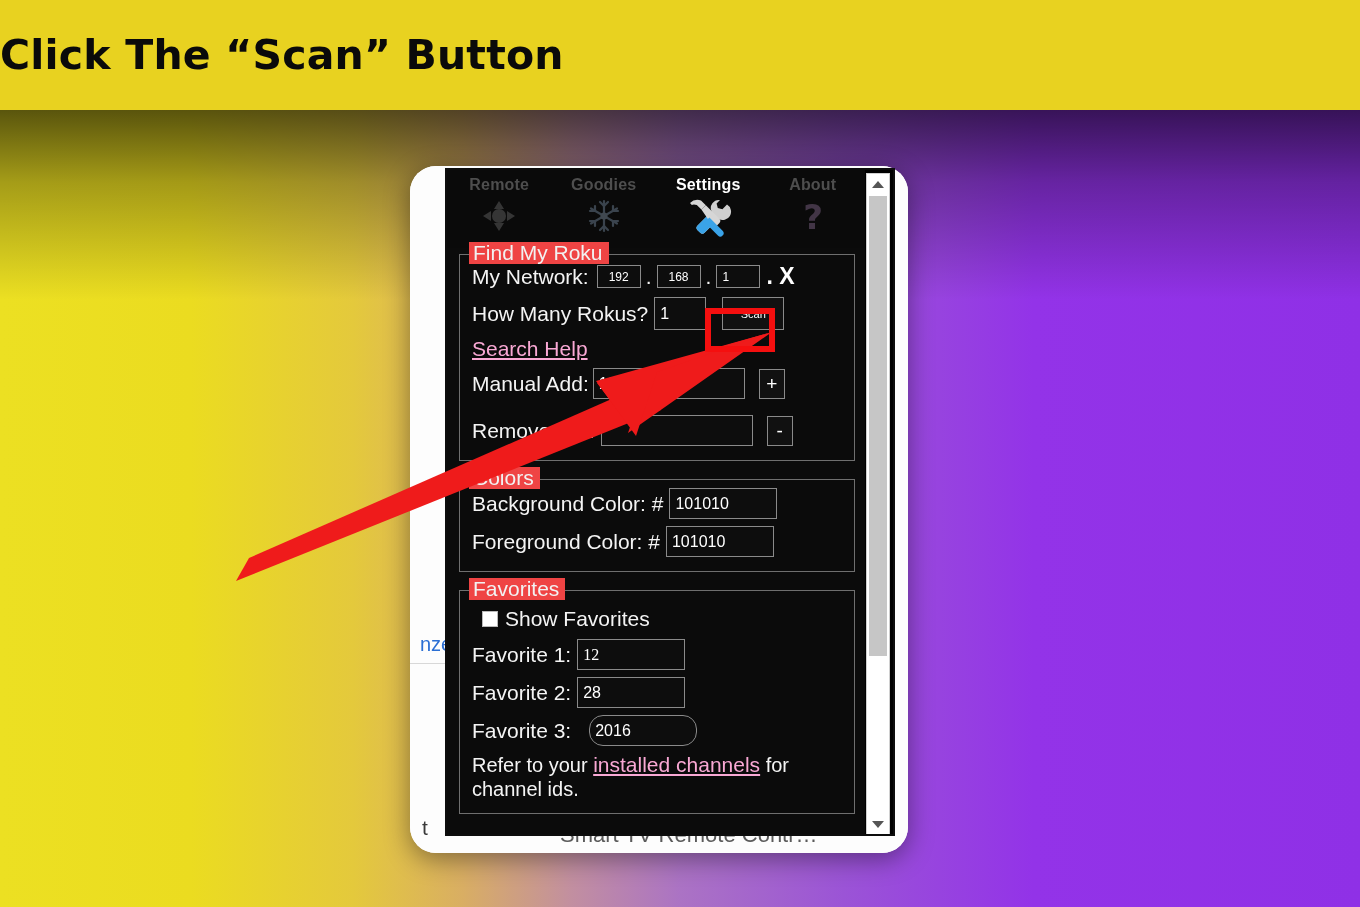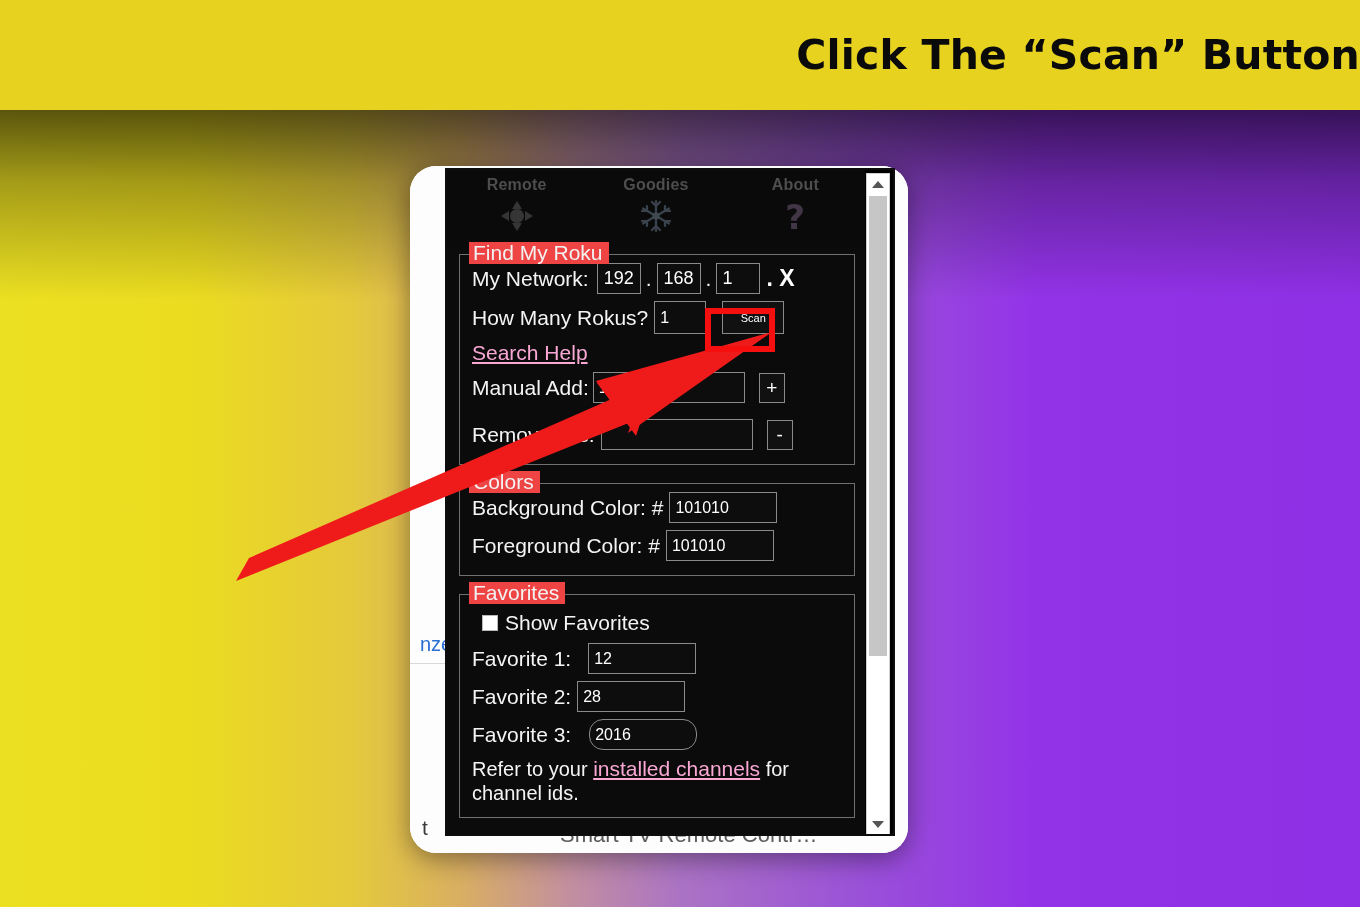--- a/index.html
+++ b/index.html
@@ -21,21 +21,21 @@
 
   
   #banner {
     position: absolute;
     left: 0; top: 0;
     width: 1360px;
     height: 110px;
     background: #e8d220;
     display: flex;
     align-items: center;
-    justify-content: flex-end;
+    justify-content: flex-start;
     z-index: 40;
   }
   #banner-text {
     font-family: "DejaVu Sans", sans-serif;
     font-weight: bold;
     font-size: 41px;
     color: #0a0a0a;
     letter-spacing: 0.2px;
     white-space: nowrap;
   }
@@ -223,21 +223,21 @@
   .inp {
     background: #0d0d0d;
     border: 1px solid #8a8a8a;
     color: #ffffff;
     font-size: 16px;
     font-family: "Liberation Sans", sans-serif;
     box-sizing: border-box;
     padding: 2px 5px;
     outline: none;
   }
-  .inp-octet { width: 44px; height: 31px; text-align: center; font-size: 18px; }
+  .inp-octet { width: 44px; height: 23px; text-align: center; font-size: 12px; }
   .inp-count { width: 52px; height: 33px; }
   .inp-wide  { width: 152px; height: 31px; }
   .inp-color { width: 108px; height: 31px; }
   .inp-fav   { width: 108px; height: 31px; }
 
   .btn {
     background: #111111;
     border: 1px solid #8a8a8a;
     color: #ffffff;
     font-size: 11px;
@@ -397,20 +397,36 @@
                 <line x1="29" y1="15" x2="34" y2="15"></line>
                   <line x1="29" y1="15" x2="29" y2="10"></line>
                 <line x1="11" y1="25" x2="6" y2="25"></line>
                   <line x1="11" y1="25" x2="11" y2="30"></line>
               </g>
               <circle cx="20" cy="20" r="3.6" fill="#bcd8f0"></circle>
             </svg>
           </span>
         </div>
 
+        <div class="tab active">
+          <span class="tab-label">Settings</span>
+          <span class="tab-icon">
+            <svg width="48" height="42" viewBox="0 0 48 42">
+              <g>
+
+                <path d="M36 5 a8.2 8.2 0 0 0 -8.4 11.6 L13.6 30.4 a3.4 3.4 0 0 0 0 4.8 l2.4 2.4 a3.4 3.4 0 0 0 4.8 0 L34.6 23.8 A8.2 8.2 0 0 0 43 9.6 l-4.6 4.6 -4.6 -1.2 -1.2 -4.6 Z" fill="#cfcfcf"></path>
+                <path d="M13.6 30.4 a3.4 3.4 0 0 0 0 4.8 l2.4 2.4 a3.4 3.4 0 0 0 4.8 0 L30 28.4 l-7.2 -7.2 Z" fill="#3aa3e8"></path>
+
+                <path d="M6 8 q4.5 -4.6 11 -2.6 l4.8 4.8 -4.4 4.4 -4.6 -4.6 q-3.2 -1 -5 0 Z" fill="#d6d6d6"></path>
+                <path d="M17.4 14.6 l4.4 -4.4 L35.2 23.6 a3.2 3.2 0 0 1 0 4.6 l-2.2 2.2 a3.2 3.2 0 0 1 -4.6 0 Z" fill="#d6d6d6"></path>
+                <path d="M25.4 22.6 l13.2 13.2 a3.3 3.3 0 0 1 -4.7 4.7 L20.7 27.3 Z" fill="#3aa3e8"></path>
+              </g>
+            </svg>
+          </span>
+        </div>
 
         <div class="tab dim">
           <span class="tab-label">About</span>
           <span class="tab-icon">
             <svg width="40" height="40" viewBox="0 0 40 40">
               <text x="20" y="33" text-anchor="middle" font-family="DejaVu Sans, sans-serif" font-size="34" font-weight="bold" fill="#c39ad0">?</text>
             </svg>
           </span>
         </div>
 
@@ -469,21 +485,21 @@
       <div class="fset" style="margin-top:18px">
         <div class="fset-legend">Favorites</div>
 
         <div class="cbrow">
           <span class="cbox"></span>
           <span class="lbl">Show Favorites</span>
         </div>
 
         <div class="row">
           <span class="lbl">Favorite 1:</span>
-          <input class="inp inp-fav" type="text" style="margin-left: 17px;" value="12">
+          <input class="inp inp-fav" type="text" style="margin-left: 6px; font-family: Liberation Serif, serif;" value="12">
         </div>
 
         <div class="row">
           <span class="lbl">Favorite 2:</span>
           <input class="inp inp-fav" type="text" style="margin-left: 6px;" value="28">
         </div>
 
         <div class="row">
           <span class="lbl">Favorite 3:</span>
           <input class="inp inp-fav" type="text" style="margin-left: 18px; border-radius: 14px;" value="2016">

